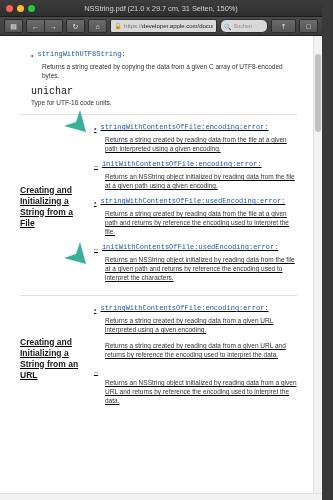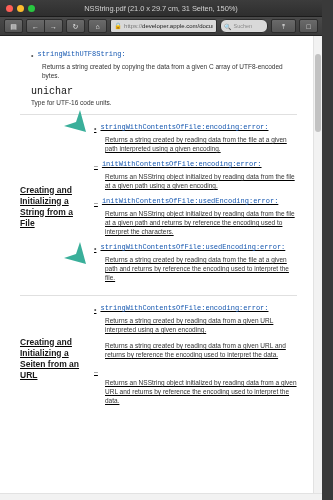--- a/index.html
+++ b/index.html
@@ -225,41 +225,41 @@
             <div class="entry">
               <div class="entry-head">
                 <span class="bullet">–</span>
                 <span class="sig">initWithContentsOfFile:encoding:error:</span>
               </div>
               <div class="desc">Returns an NSString object initialized by reading data from the file at a given path using a given encoding.</div>
             </div>
 
             <div class="entry">
               <div class="entry-head">
+                <span class="bullet">•</span>
+                <span class="sig">stringWithContentsOfFile:usedEncoding:error:</span>
+              </div>
+              <div class="desc">Returns a string created by reading data from the file at a given path and returns by reference the encoding used to interpret the file.</div>
+            </div>
+
+            <div class="entry">
+              <div class="entry-head">
                 <span class="bullet">–</span>
                 <span class="sig">initWithContentsOfFile:usedEncoding:error:</span>
               </div>
               <div class="desc">Returns an NSString object initialized by reading data from the file at a given path and returns by reference the encoding used to interpret the characters.</div>
             </div>
 
-            <div class="entry">
-              <div class="entry-head">
-                <span class="bullet">•</span>
-                <span class="sig">stringWithContentsOfFile:usedEncoding:error:</span>
-              </div>
-              <div class="desc">Returns a string created by reading data from the file at a given path and returns by reference the encoding used to interpret the file.</div>
-            </div>
-
           </div>
         </div>
 
         <div class="divider"></div>
 
         <div class="section">
-          <div class="sec-title">Creating and Initializing a Seiten from an URL</div>
+          <div class="sec-title">Creating and Initializing a String from an URL</div>
           <div class="sec-body">
 
             <div class="entry">
               <div class="entry-head">
                 <span class="bullet">•</span>
                 <span class="sig">stringWithContentsOfFile:encoding:error:</span>
               </div>
               <div class="desc">Returns a string created by reading data from a given URL interpreted using a given encoding.</div>
             </div>
 

